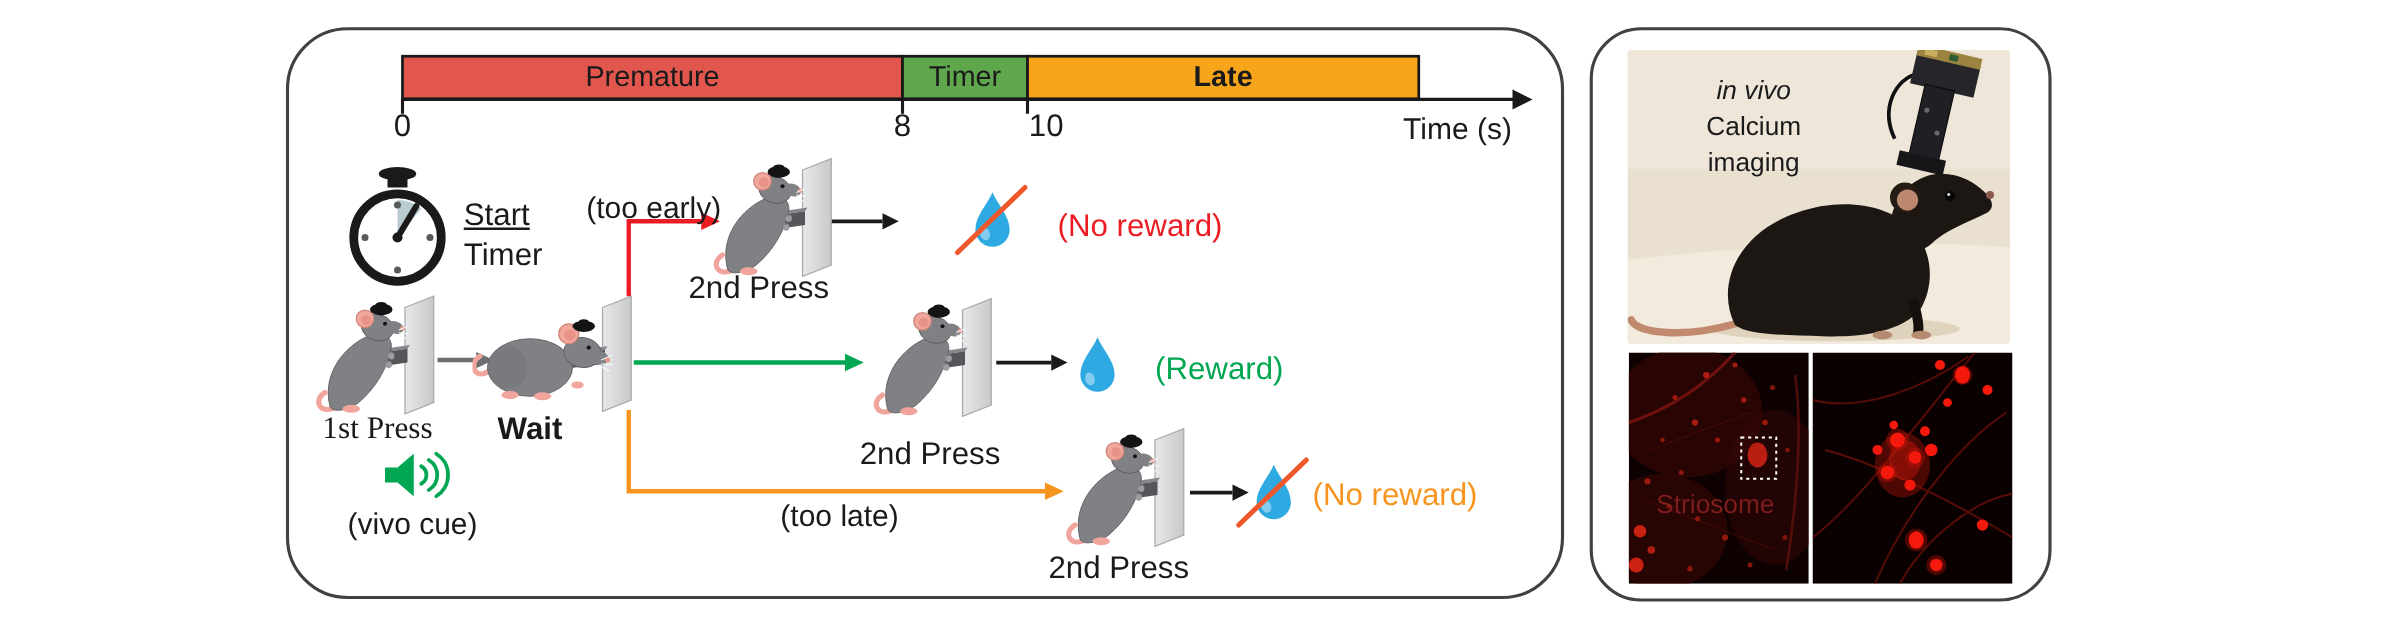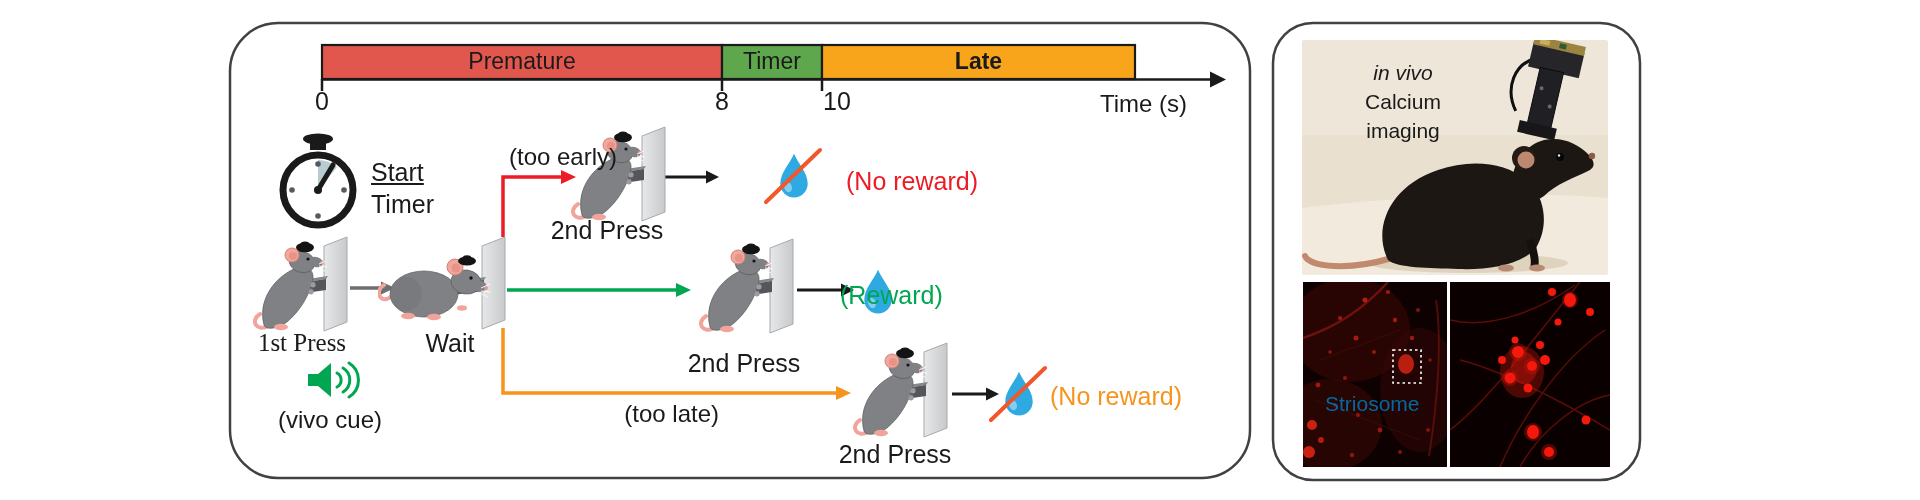--- a/index.html
+++ b/index.html
@@ -2,23 +2,23 @@
 <html><head>
 <meta charset="utf-8">
 <style>
   html,body{margin:0;padding:0;background:#fff;}
   .stage{position:relative;width:1920px;height:492px;background:#ffffff;overflow:hidden;
          font-family:"Liberation Sans",sans-serif;}
   .layer{position:absolute;left:0;top:0;}
   .txt{position:absolute;color:#1a1a1a;line-height:1.05;white-space:nowrap;}
   .c{text-align:center;white-space:nowrap;}
   .fs23{font-size:23px}.fs24{font-size:24px}.fs25{font-size:25px}.fs27{font-size:21px}
-  .red{color:#ec1c24}.green{color:#00a651}.orange{color:#f7941d}.white{color:#0369a1}
+  .red{color:#ec1c24}.green{color:#00a651}.orange{color:#f7941d}.white{color:#7f1d1d}
   .it{font-style:italic}
-  .r{text-align:left}
+  .r{text-align:center}
 </style>
 </head>
 <body>
 
 <div class="stage">
 
 <svg class="layer" width="1920" height="500" viewBox="0 0 1920 500">
   <defs>
     <linearGradient id="panelGrad" x1="0" y1="0" x2="1" y2="0">
       <stop offset="0" stop-color="#e7e8e9"></stop>
@@ -291,28 +291,28 @@
 
 <div class="txt c fs25" style="left:302px;top:88px;width:40px;">0</div>
 <div class="txt c fs25" style="left:702px;top:88px;width:40px;">8</div>
 <div class="txt c fs25" style="left:802px;top:88px;width:40px;margin-left:15px;">10</div>
 <div class="txt r fs24" style="left:1100px;top:91px;width:132px;">Time (s)</div>
 
 <div class="txt fs25" style="left:371px;top:159px;text-decoration:underline;">Start</div>
 <div class="txt fs25" style="left:371px;top:191px;">Timer</div>
 
 <div class="txt c fs25" style="left:242px;top:330px;width:120px;font-family:Liberation Serif, serif;">1st Press</div>
-<div class="txt c fs25" style="left:390px;top:330px;width:120px;">Wait</div>
+<div class="txt c fs25" style="left:364px;top:330px;width:120px;font-weight:bold;">Wait</div>
 <div class="txt c fs24" style="left:270px;top:407px;width:120px;">(vivo cue)</div>
 
-<div class="txt c fs24" style="left:463px;top:144px;width:120px;margin-left:40px;">(too early)</div>
+<div class="txt c fs24" style="left:463px;top:154px;width:120px;">(too early)</div>
 <div class="txt c fs25" style="left:547px;top:217px;width:120px;">2nd Press</div>
 <div class="txt fs25 red" style="left:846px;top:168px;">(No reward)</div>
 
-<div class="txt fs25 green" style="left:840px;top:282px;text-align:center;">(Reward)</div>
+<div class="txt fs25 green" style="left:924px;top:282px;text-align:center;">(Reward)</div>
 <div class="txt c fs25" style="left:684px;top:350px;width:120px;">2nd Press</div>
 
 <div class="txt c fs24" style="left:599px;top:401px;width:120px;text-align:right;">(too late)</div>
 <div class="txt c fs25" style="left:835px;top:441px;width:120px;">2nd Press</div>
 <div class="txt fs25 orange" style="left:1050px;top:383px;">(No reward)</div>
 
 <div class="txt c fs27 it" style="left:1330px;top:62px;width:146px;">in vivo</div>
 <div class="txt c fs27" style="left:1330px;top:120px;width:146px;">imaging</div>
 <div class="txt c fs27" style="left:1330px;top:91px;width:146px;">Calcium</div>
 

